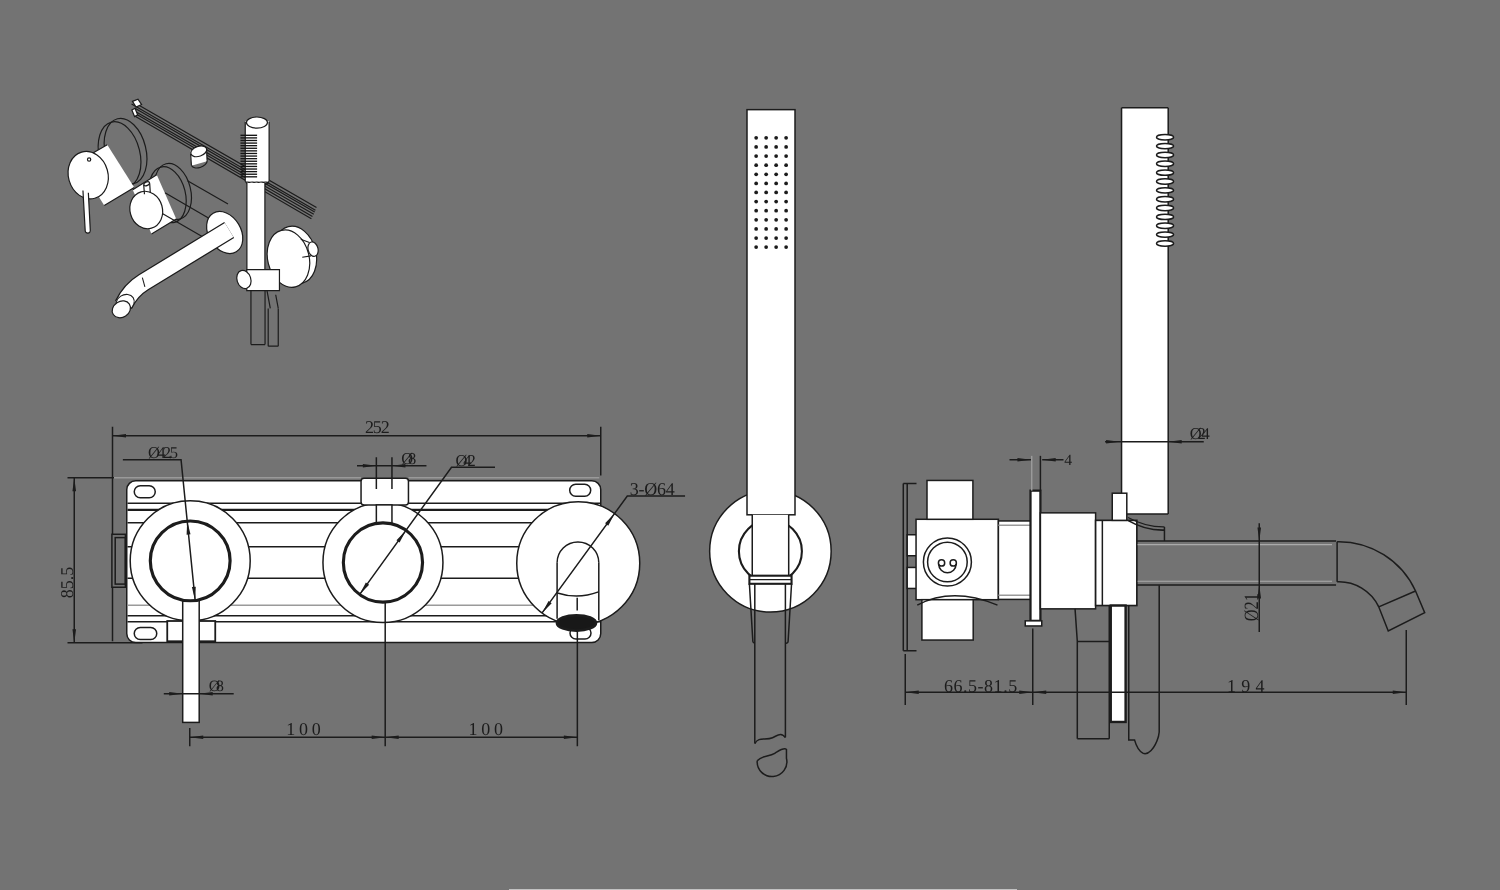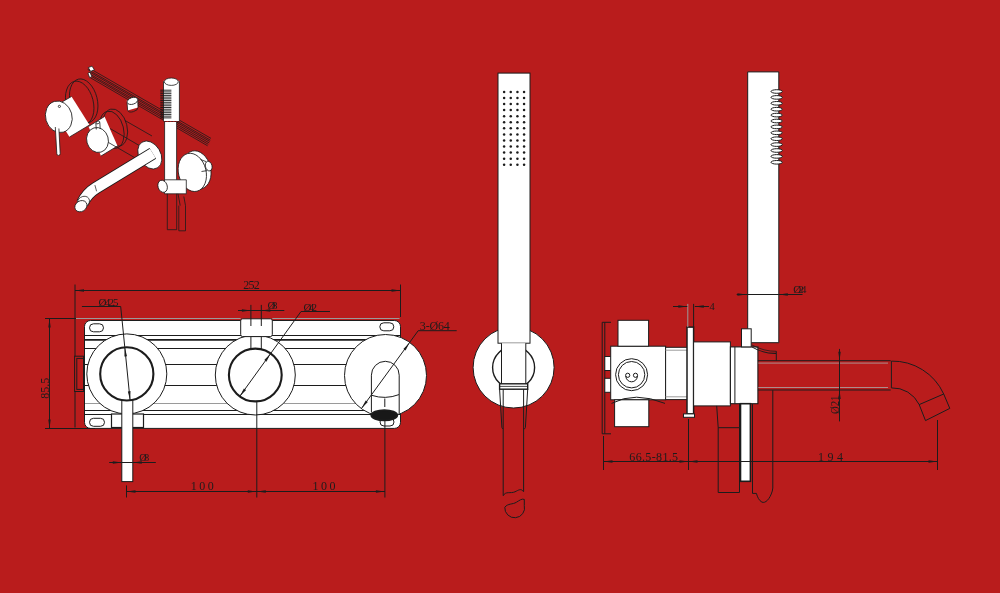--- a/index.html
+++ b/index.html
@@ -1,16 +1,16 @@
 <!DOCTYPE html>
 <html><head>
 <meta charset="utf-8">
 <style>
   html,body{margin:0;padding:0;background:#fff;}
-  #page{width:1000px;height:593px;position:relative;background:#b91c1c;overflow:hidden;}
+  #page{width:1000px;height:593px;position:relative;background:#737373;overflow:hidden;}
   svg{position:absolute;top:0;left:0;}
   text{font-family:"Liberation Serif", serif;fill:#1c1c1c;}
 </style>
 </head>
 <body>
 <div id="page">
 <svg width="1000" height="593" viewBox="0 0 1000 593">
 <defs>
 </defs>
 <g fill="none" stroke="#1c1c1c" stroke-width="1">

